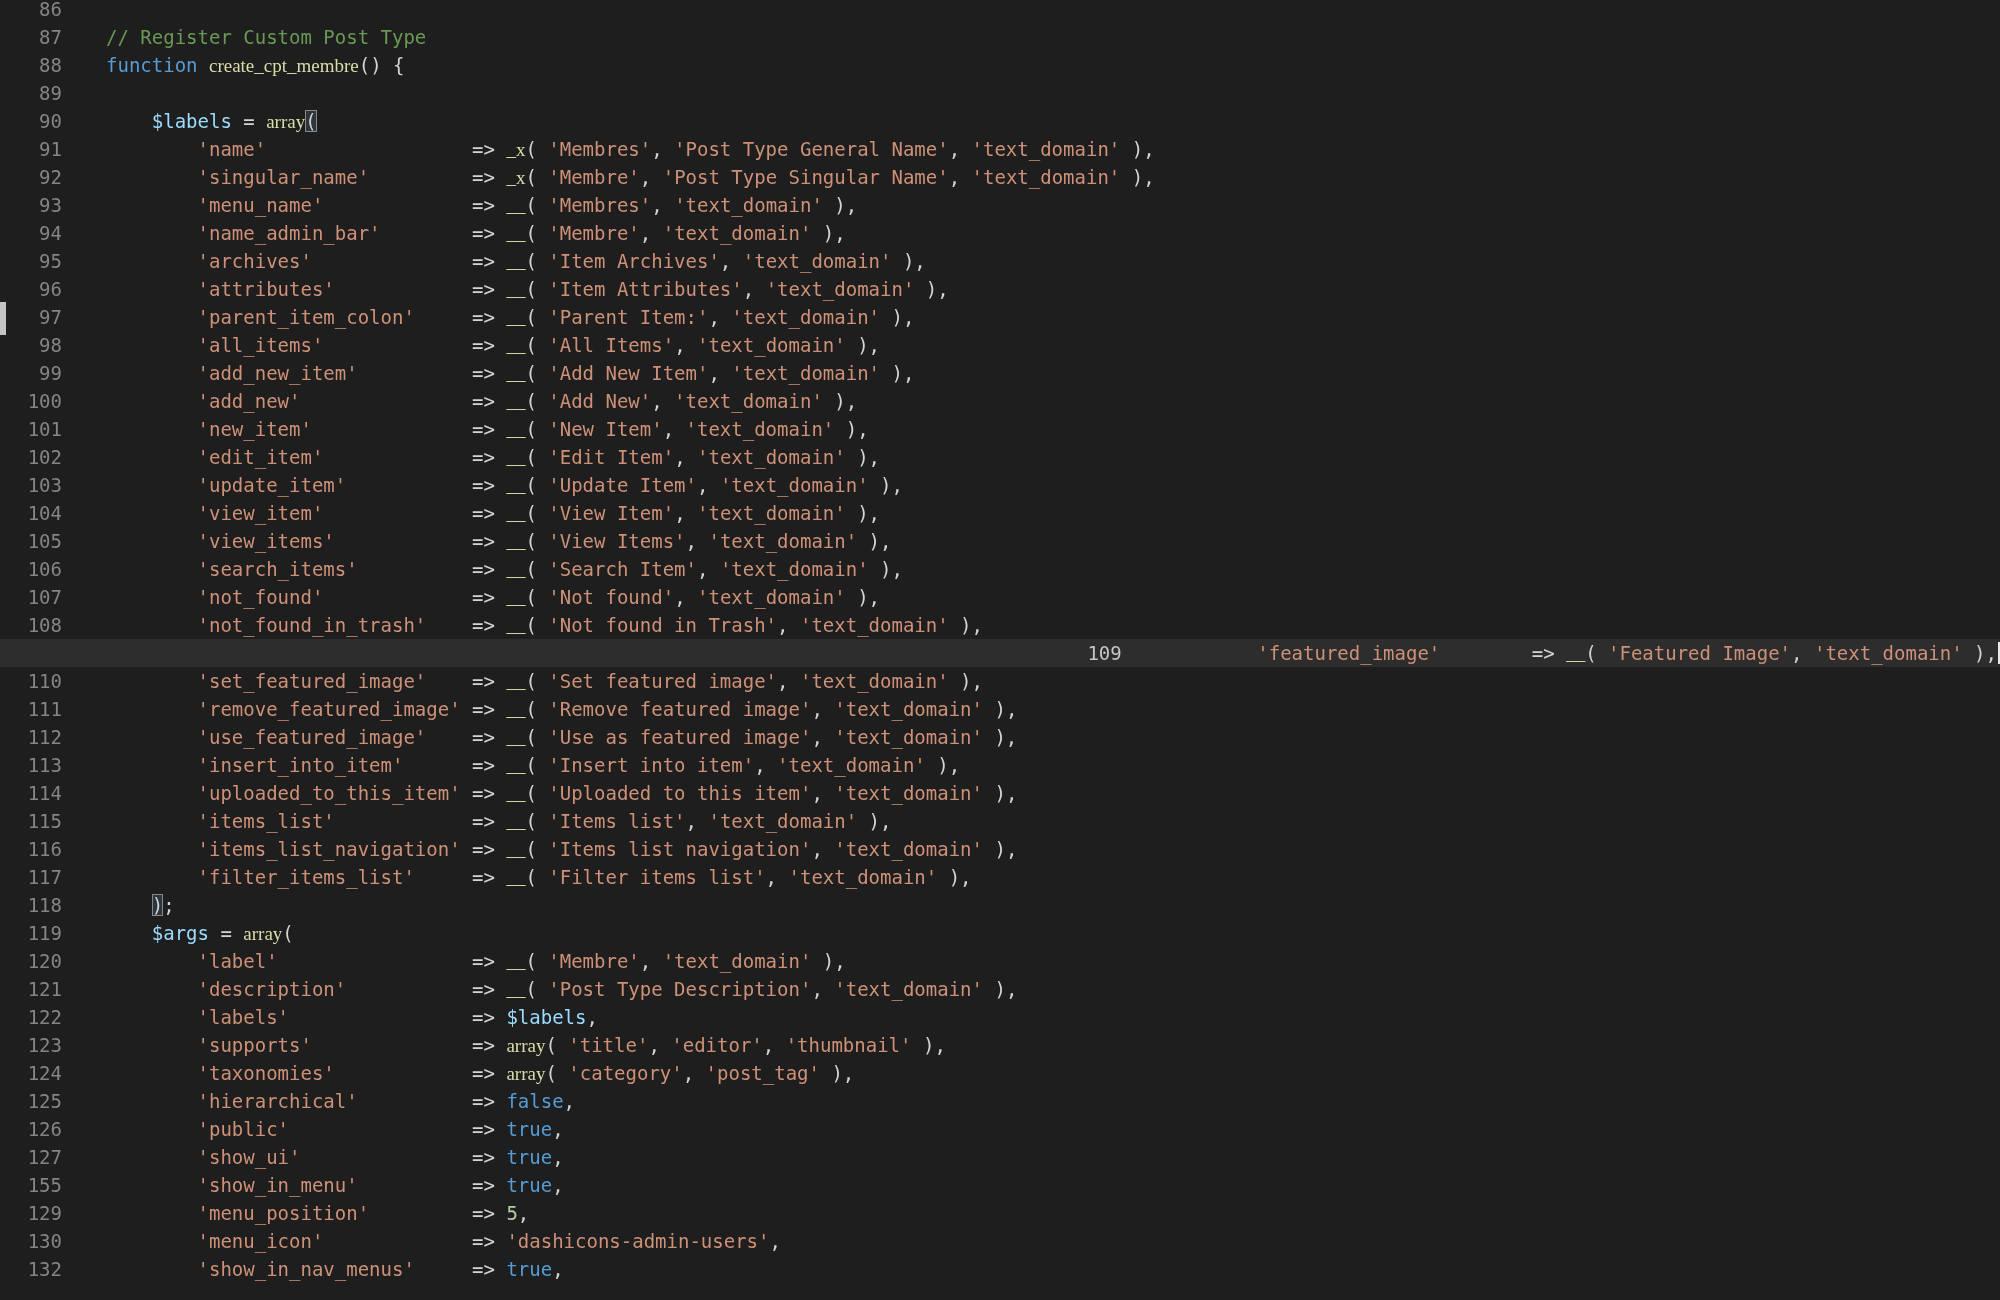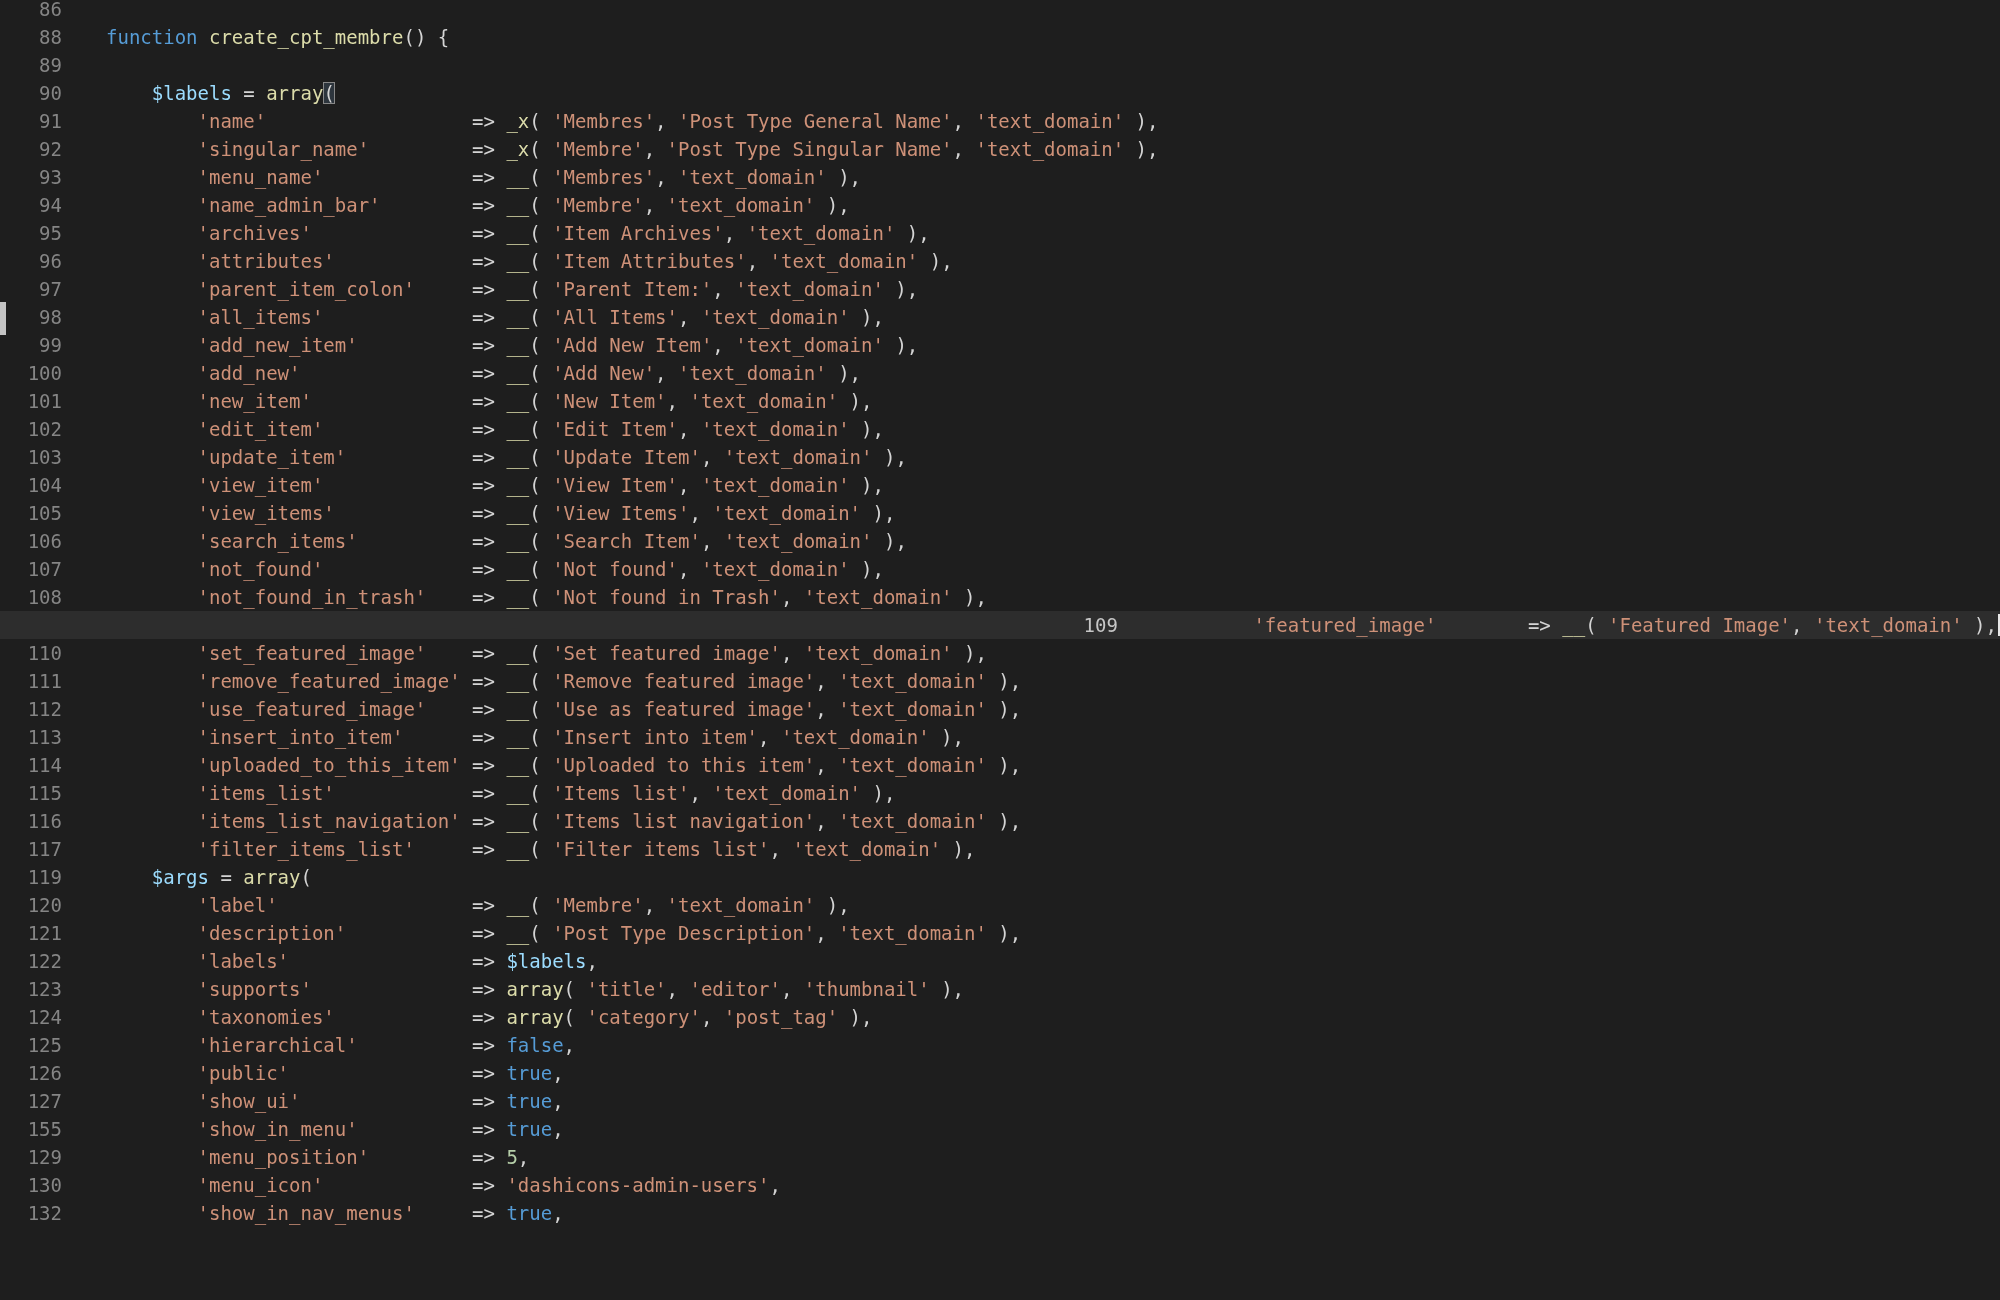--- a/index.html
+++ b/index.html
@@ -47,21 +47,21 @@
     user-select:none;
   }
   .row.current .gutter{color:var(--gutter-active);}
   .code{
     padding-left:44px;
     color:var(--punct);
     white-space:pre;
   }
   .tok.comment{color:var(--comment);}
   .tok.keyword{color:var(--keyword);}
-  .tok.func{color:var(--func);}
+  .tok.func{color:var(--func);font-family:Liberation Serif, serif;}
   .tok.var{color:var(--var);}
   .tok.string{color:var(--string);}
   .tok.num{color:var(--num);}
   .tok.punct{color:var(--punct);}
   .tok.match{
     outline:1px solid var(--match-border);
     outline-offset:-1px;
     background:rgba(90,125,155,0.25);
   }
   .cursor{
@@ -77,20 +77,21 @@
     width:6px;height:33px;
     background:var(--left-marker);
   }
 </style>
 </head>
 <body>
 
 <div class="editor">
   <div id="lines">
       <div class="row"><div class="gutter">86</div><div class="code"></div></div>
+      <div class="row"><div class="gutter">87</div><div class="code"><span class="tok comment">// Register Custom Post Type</span></div></div>
       <div class="row"><div class="gutter">88</div><div class="code"><span class="tok keyword">function</span><span class="tok punct"> </span><span class="tok func">create_cpt_membre</span><span class="tok punct">() {</span></div></div>
       <div class="row"><div class="gutter">89</div><div class="code"></div></div>
       <div class="row"><div class="gutter">90</div><div class="code">    <span class="tok var">$labels</span><span class="tok punct"> = </span><span class="tok func">array</span><span class="tok punct match">(</span></div></div>
       <div class="row"><div class="gutter">91</div><div class="code">        <span class="tok string">'name'</span><span class="tok punct">                  =&gt; </span><span class="tok func">_x</span><span class="tok punct">( </span><span class="tok string">'Membres'</span><span class="tok punct">, </span><span class="tok string">'Post Type General Name'</span><span class="tok punct">, </span><span class="tok string">'text_domain'</span><span class="tok punct"> ),</span></div></div>
       <div class="row"><div class="gutter">92</div><div class="code">        <span class="tok string">'singular_name'</span><span class="tok punct">         =&gt; </span><span class="tok func">_x</span><span class="tok punct">( </span><span class="tok string">'Membre'</span><span class="tok punct">, </span><span class="tok string">'Post Type Singular Name'</span><span class="tok punct">, </span><span class="tok string">'text_domain'</span><span class="tok punct"> ),</span></div></div>
       <div class="row"><div class="gutter">93</div><div class="code">        <span class="tok string">'menu_name'</span><span class="tok punct">             =&gt; </span><span class="tok func">__</span><span class="tok punct">( </span><span class="tok string">'Membres'</span><span class="tok punct">, </span><span class="tok string">'text_domain'</span><span class="tok punct"> ),</span></div></div>
       <div class="row"><div class="gutter">94</div><div class="code">        <span class="tok string">'name_admin_bar'</span><span class="tok punct">        =&gt; </span><span class="tok func">__</span><span class="tok punct">( </span><span class="tok string">'Membre'</span><span class="tok punct">, </span><span class="tok string">'text_domain'</span><span class="tok punct"> ),</span></div></div>
       <div class="row"><div class="gutter">95</div><div class="code">        <span class="tok string">'archives'</span><span class="tok punct">              =&gt; </span><span class="tok func">__</span><span class="tok punct">( </span><span class="tok string">'Item Archives'</span><span class="tok punct">, </span><span class="tok string">'text_domain'</span><span class="tok punct"> ),</span></div></div>
       <div class="row"><div class="gutter">96</div><div class="code">        <span class="tok string">'attributes'</span><span class="tok punct">            =&gt; </span><span class="tok func">__</span><span class="tok punct">( </span><span class="tok string">'Item Attributes'</span><span class="tok punct">, </span><span class="tok string">'text_domain'</span><span class="tok punct"> ),</span></div></div>
       <div class="row"><div class="gutter">97</div><div class="code">        <span class="tok string">'parent_item_colon'</span><span class="tok punct">     =&gt; </span><span class="tok func">__</span><span class="tok punct">( </span><span class="tok string">'Parent Item:'</span><span class="tok punct">, </span><span class="tok string">'text_domain'</span><span class="tok punct"> ),</span></div></div>
@@ -107,20 +108,21 @@
       <div class="row"><div class="gutter">108</div><div class="code">        <span class="tok string">'not_found_in_trash'</span><span class="tok punct">    =&gt; </span><span class="tok func">__</span><span class="tok punct">( </span><span class="tok string">'Not found in Trash'</span><span class="tok punct">, </span><span class="tok string">'text_domain'</span><span class="tok punct"> ),</span></div></div>
       <div class="row current"><div class="gutter">109</div><div class="code">        <span class="tok string">'featured_image'</span><span class="tok punct">        =&gt; </span><span class="tok func">__</span><span class="tok punct">( </span><span class="tok string">'Featured Image'</span><span class="tok punct">, </span><span class="tok string">'text_domain'</span><span class="tok punct"> ),</span><span class="cursor"></span></div></div>
       <div class="row"><div class="gutter">110</div><div class="code">        <span class="tok string">'set_featured_image'</span><span class="tok punct">    =&gt; </span><span class="tok func">__</span><span class="tok punct">( </span><span class="tok string">'Set featured image'</span><span class="tok punct">, </span><span class="tok string">'text_domain'</span><span class="tok punct"> ),</span></div></div>
       <div class="row"><div class="gutter">111</div><div class="code">        <span class="tok string">'remove_featured_image'</span><span class="tok punct"> =&gt; </span><span class="tok func">__</span><span class="tok punct">( </span><span class="tok string">'Remove featured image'</span><span class="tok punct">, </span><span class="tok string">'text_domain'</span><span class="tok punct"> ),</span></div></div>
       <div class="row"><div class="gutter">112</div><div class="code">        <span class="tok string">'use_featured_image'</span><span class="tok punct">    =&gt; </span><span class="tok func">__</span><span class="tok punct">( </span><span class="tok string">'Use as featured image'</span><span class="tok punct">, </span><span class="tok string">'text_domain'</span><span class="tok punct"> ),</span></div></div>
       <div class="row"><div class="gutter">113</div><div class="code">        <span class="tok string">'insert_into_item'</span><span class="tok punct">      =&gt; </span><span class="tok func">__</span><span class="tok punct">( </span><span class="tok string">'Insert into item'</span><span class="tok punct">, </span><span class="tok string">'text_domain'</span><span class="tok punct"> ),</span></div></div>
       <div class="row"><div class="gutter">114</div><div class="code">        <span class="tok string">'uploaded_to_this_item'</span><span class="tok punct"> =&gt; </span><span class="tok func">__</span><span class="tok punct">( </span><span class="tok string">'Uploaded to this item'</span><span class="tok punct">, </span><span class="tok string">'text_domain'</span><span class="tok punct"> ),</span></div></div>
       <div class="row"><div class="gutter">115</div><div class="code">        <span class="tok string">'items_list'</span><span class="tok punct">            =&gt; </span><span class="tok func">__</span><span class="tok punct">( </span><span class="tok string">'Items list'</span><span class="tok punct">, </span><span class="tok string">'text_domain'</span><span class="tok punct"> ),</span></div></div>
       <div class="row"><div class="gutter">116</div><div class="code">        <span class="tok string">'items_list_navigation'</span><span class="tok punct"> =&gt; </span><span class="tok func">__</span><span class="tok punct">( </span><span class="tok string">'Items list navigation'</span><span class="tok punct">, </span><span class="tok string">'text_domain'</span><span class="tok punct"> ),</span></div></div>
       <div class="row"><div class="gutter">117</div><div class="code">        <span class="tok string">'filter_items_list'</span><span class="tok punct">     =&gt; </span><span class="tok func">__</span><span class="tok punct">( </span><span class="tok string">'Filter items list'</span><span class="tok punct">, </span><span class="tok string">'text_domain'</span><span class="tok punct"> ),</span></div></div>
+      <div class="row"><div class="gutter">118</div><div class="code">    <span class="tok punct match">)</span><span class="tok punct">;</span></div></div>
       <div class="row"><div class="gutter">119</div><div class="code">    <span class="tok var">$args</span><span class="tok punct"> = </span><span class="tok func">array</span><span class="tok punct">(</span></div></div>
       <div class="row"><div class="gutter">120</div><div class="code">        <span class="tok string">'label'</span><span class="tok punct">                 =&gt; </span><span class="tok func">__</span><span class="tok punct">( </span><span class="tok string">'Membre'</span><span class="tok punct">, </span><span class="tok string">'text_domain'</span><span class="tok punct"> ),</span></div></div>
       <div class="row"><div class="gutter">121</div><div class="code">        <span class="tok string">'description'</span><span class="tok punct">           =&gt; </span><span class="tok func">__</span><span class="tok punct">( </span><span class="tok string">'Post Type Description'</span><span class="tok punct">, </span><span class="tok string">'text_domain'</span><span class="tok punct"> ),</span></div></div>
       <div class="row"><div class="gutter">122</div><div class="code">        <span class="tok string">'labels'</span><span class="tok punct">                =&gt; </span><span class="tok var">$labels</span><span class="tok punct">,</span></div></div>
       <div class="row"><div class="gutter">123</div><div class="code">        <span class="tok string">'supports'</span><span class="tok punct">              =&gt; </span><span class="tok func">array</span><span class="tok punct">( </span><span class="tok string">'title'</span><span class="tok punct">, </span><span class="tok string">'editor'</span><span class="tok punct">, </span><span class="tok string">'thumbnail'</span><span class="tok punct"> ),</span></div></div>
       <div class="row"><div class="gutter">124</div><div class="code">        <span class="tok string">'taxonomies'</span><span class="tok punct">            =&gt; </span><span class="tok func">array</span><span class="tok punct">( </span><span class="tok string">'category'</span><span class="tok punct">, </span><span class="tok string">'post_tag'</span><span class="tok punct"> ),</span></div></div>
       <div class="row"><div class="gutter">125</div><div class="code">        <span class="tok string">'hierarchical'</span><span class="tok punct">          =&gt; </span><span class="tok keyword">false</span><span class="tok punct">,</span></div></div>
       <div class="row"><div class="gutter">126</div><div class="code">        <span class="tok string">'public'</span><span class="tok punct">                =&gt; </span><span class="tok keyword">true</span><span class="tok punct">,</span></div></div>
       <div class="row"><div class="gutter">127</div><div class="code">        <span class="tok string">'show_ui'</span><span class="tok punct">               =&gt; </span><span class="tok keyword">true</span><span class="tok punct">,</span></div></div>
       <div class="row"><div class="gutter">155</div><div class="code">        <span class="tok string">'show_in_menu'</span><span class="tok punct">          =&gt; </span><span class="tok keyword">true</span><span class="tok punct">,</span></div></div>

